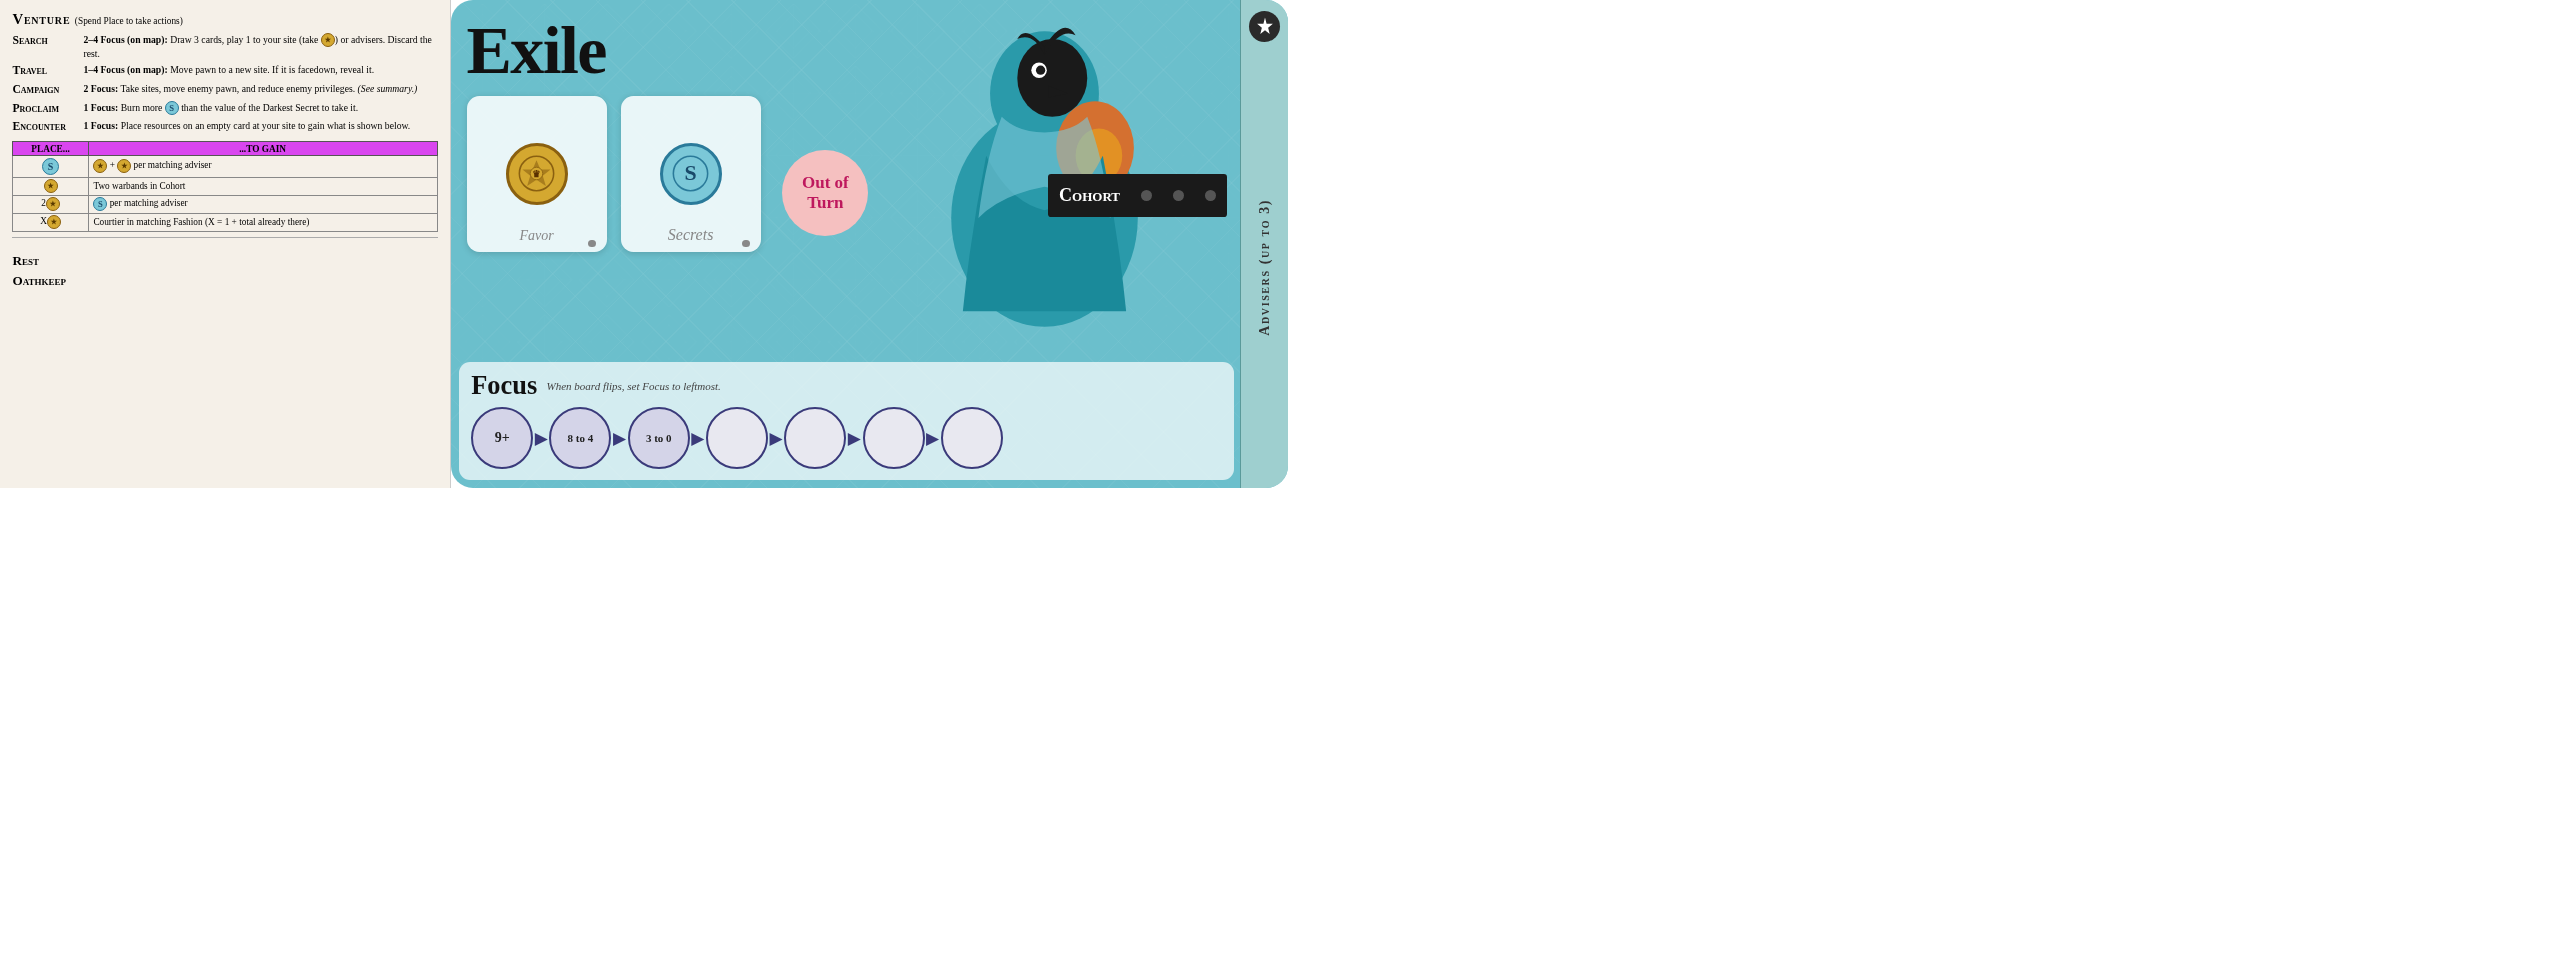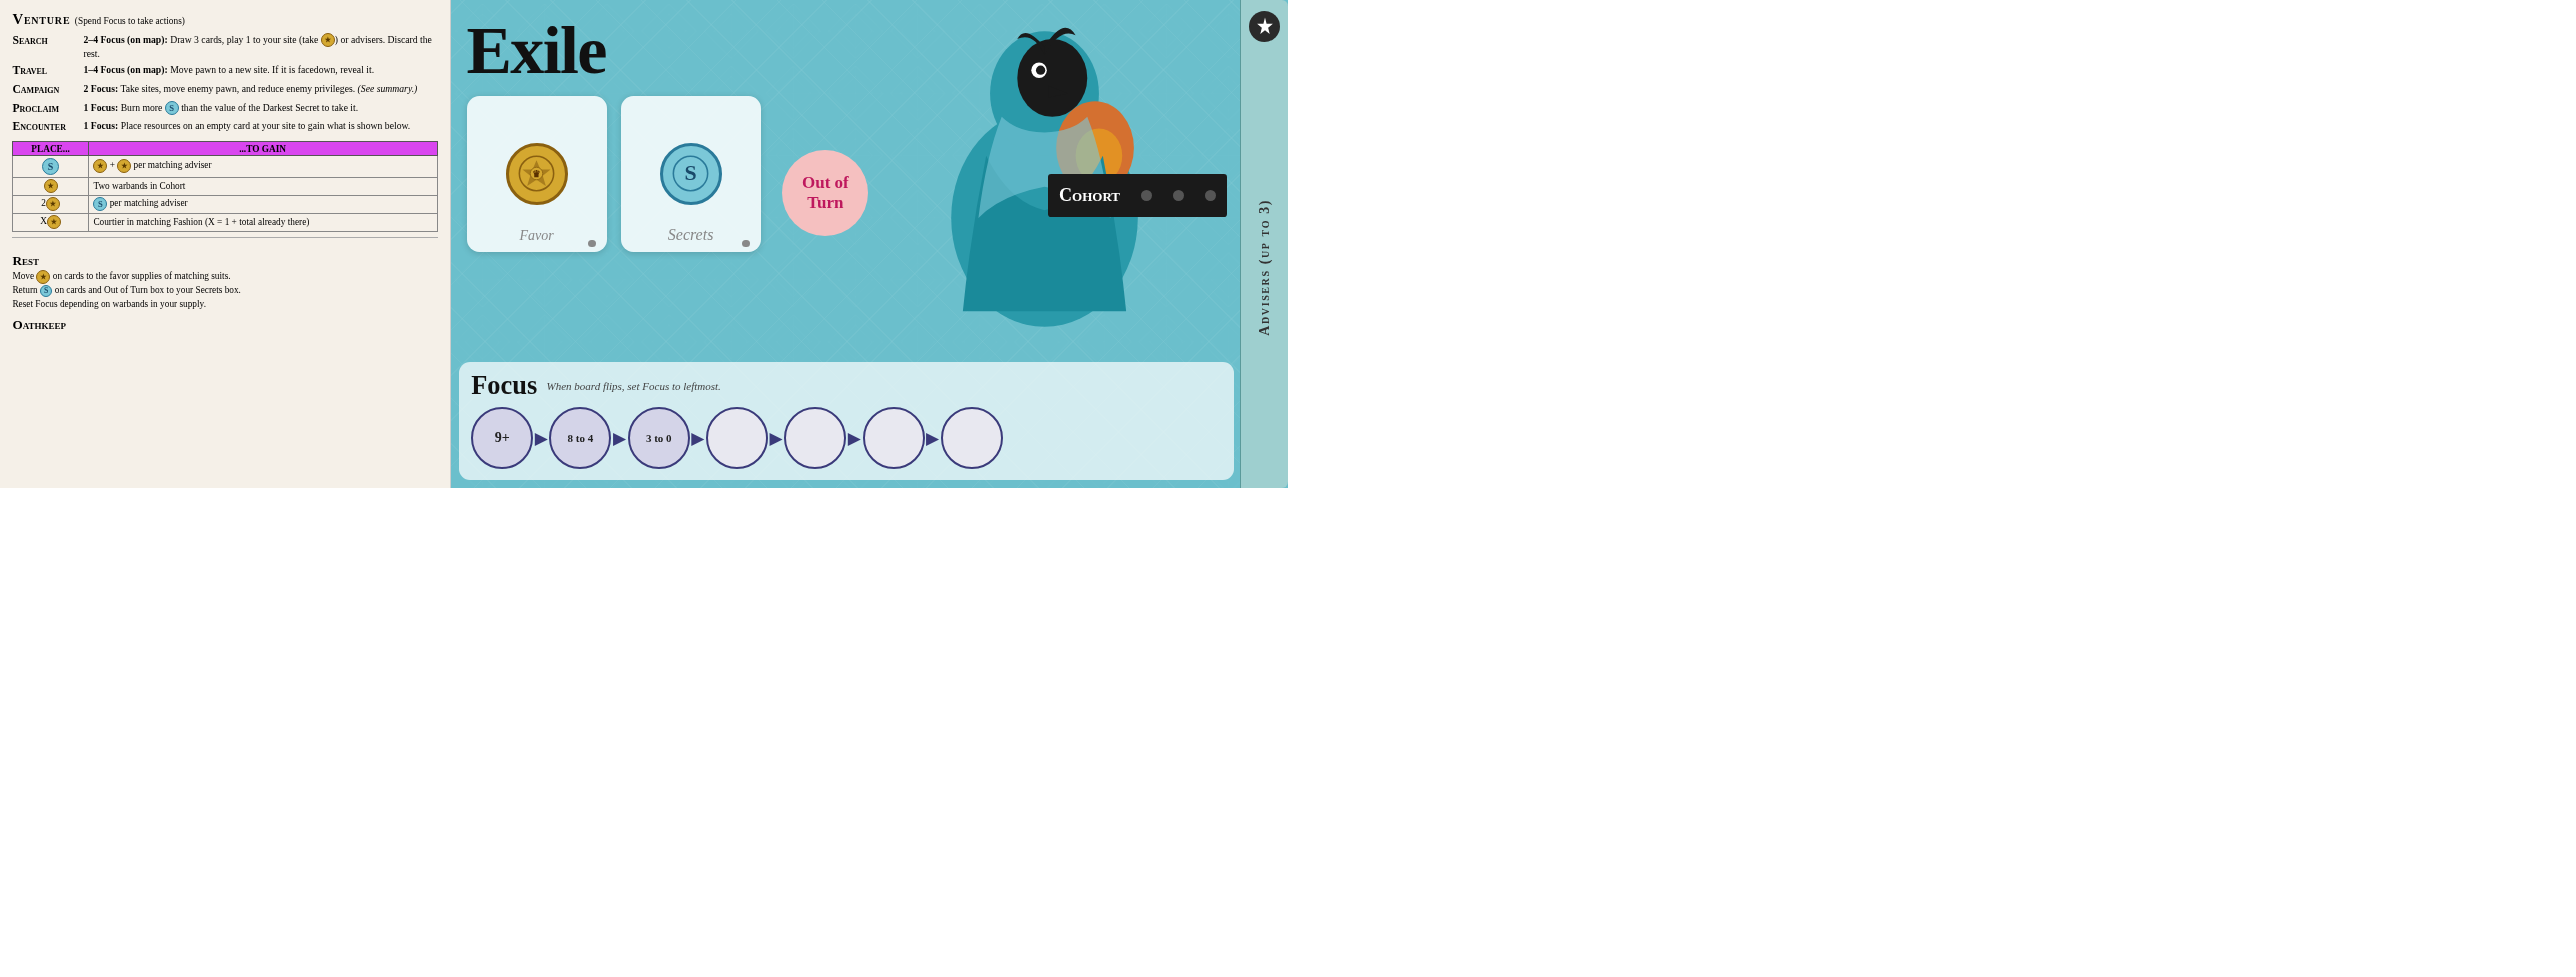--- a/index.html
+++ b/index.html
@@ -154,20 +154,21 @@
     }
 
     
     .right-panel {
       flex: 1;
       background: #6bbfcc;
       position: relative;
       overflow: hidden;
       display: flex;
       flex-direction: column;
+      border-radius: 22px;
     }
 
     
     .bg-pattern {
       position: absolute;
       top: 0; left: 0; right: 0; bottom: 0;
       opacity: 0.15;
       pointer-events: none;
       background-image:
         repeating-linear-gradient(45deg, transparent, transparent 31px, rgba(255,255,255,0.3) 31px, rgba(255,255,255,0.3) 32px),
@@ -427,21 +428,21 @@
 </head>
 <body>
 
 <div class="main-container">
 
   <div class="left-panel">
     <div class="left-panel-inner">
 
       <div class="venture-title">
         <span>Venture</span>
-        <span class="venture-subtitle">(Spend Focus to take actions)</span>
+        <span class="venture-subtitle">(Spend Place to take actions)</span>
       </div>
 
       <div class="action-row">
         <span class="action-name">Search</span>
         <span class="action-desc">
           <strong>2–4 Focus (on map):</strong> Draw 3 cards, play 1 to your site (take
           <span class="token token-favor token-favor-sm">★</span>) or advisers. Discard the rest.
         </span>
       </div>
 
@@ -511,25 +512,20 @@
             <td class="td-place">
               X<span class="token token-favor token-favor-sm">★</span>
             </td>
             <td class="td-gain">Courtier in matching Fashion (X = 1 + total already there)</td>
           </tr>
         </tbody>
       </table>
 
       <div class="rest-section">
         <div class="rest-title">Rest</div>
-        <div class="rest-desc">
-          Move <span class="token token-favor token-favor-sm">★</span> on cards to the favor supplies of matching suits.<br>
-          Return <span class="token token-s" style="width:12.4px;height:12.4px;font-size:7.8px;display:inline-flex;">S</span> on cards and Out of Turn box to your Secrets box.<br>
-          Reset Focus depending on warbands in your supply.
-        </div>
       </div>
 
       <div class="oathkeep-title">Oathkeep</div>
 
     </div>
   </div>
 
   <div class="right-panel">
 
     <div class="bg-pattern">

